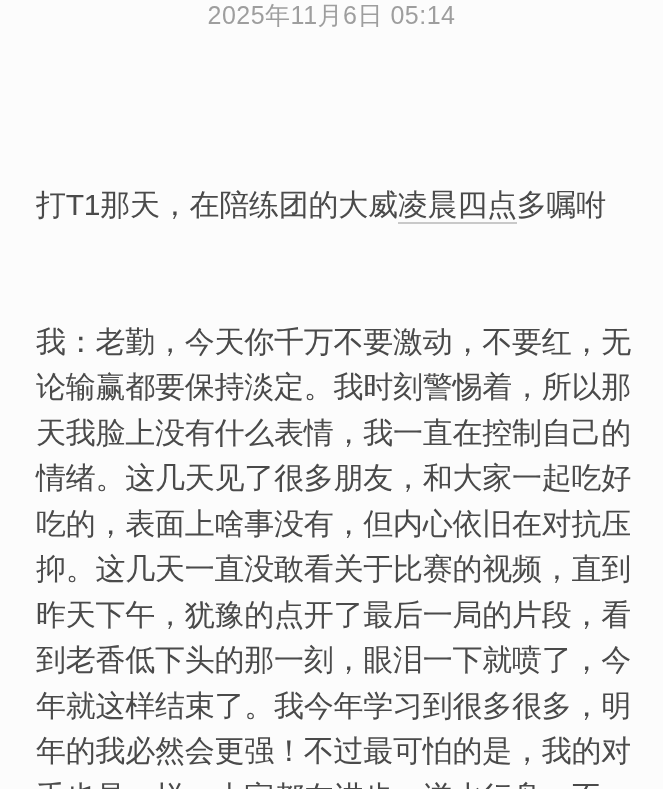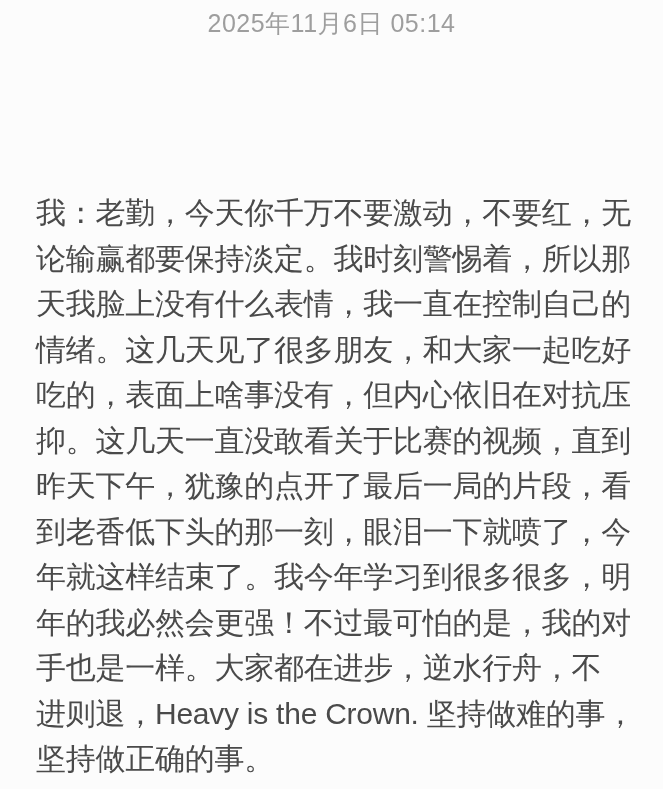--- a/index.html
+++ b/index.html
@@ -13,21 +13,20 @@
     padding: 0;
   }
   body {
     width: 663px;
     height: 789px;
     background: var(--background);
     overflow: hidden;
     font-family: "Liberation Sans", "DejaVu Sans", sans-serif;
   }
   .timestamp {
-    padding-top: 8px;
     text-align: center;
     font-size: 25px;
     line-height: 30px;
     color: var(--timestamp);
     letter-spacing: 0.5px;
   }
   .message {
     margin: 61px 16px 0 36px;
     font-size: 30px;
     line-height: 45.5px;
@@ -39,20 +38,21 @@
     border-bottom: 2px solid var(--underline);
     padding-bottom: 1px;
   }
 </style>
 </head>
 <body>
 
 <div class="screen">
   <div class="timestamp">2025年11月6日 05:14</div>
   <div class="message">
+    <div class="line"><span>打T1那天，在陪练团的大威</span><span class="underlined">凌晨四点</span><span>多嘱咐</span></div>
     <div class="body-lines">我：老勤，今天你千万不要激动，不要红，无
 论输赢都要保持淡定。我时刻警惕着，所以那
 天我脸上没有什么表情，我一直在控制自己的
 情绪。这几天见了很多朋友，和大家一起吃好
 吃的，表面上啥事没有，但内心依旧在对抗压
 抑。这几天一直没敢看关于比赛的视频，直到
 昨天下午，犹豫的点开了最后一局的片段，看
 到老香低下头的那一刻，眼泪一下就喷了，今
 年就这样结束了。我今年学习到很多很多，明
 年的我必然会更强！不过最可怕的是，我的对

